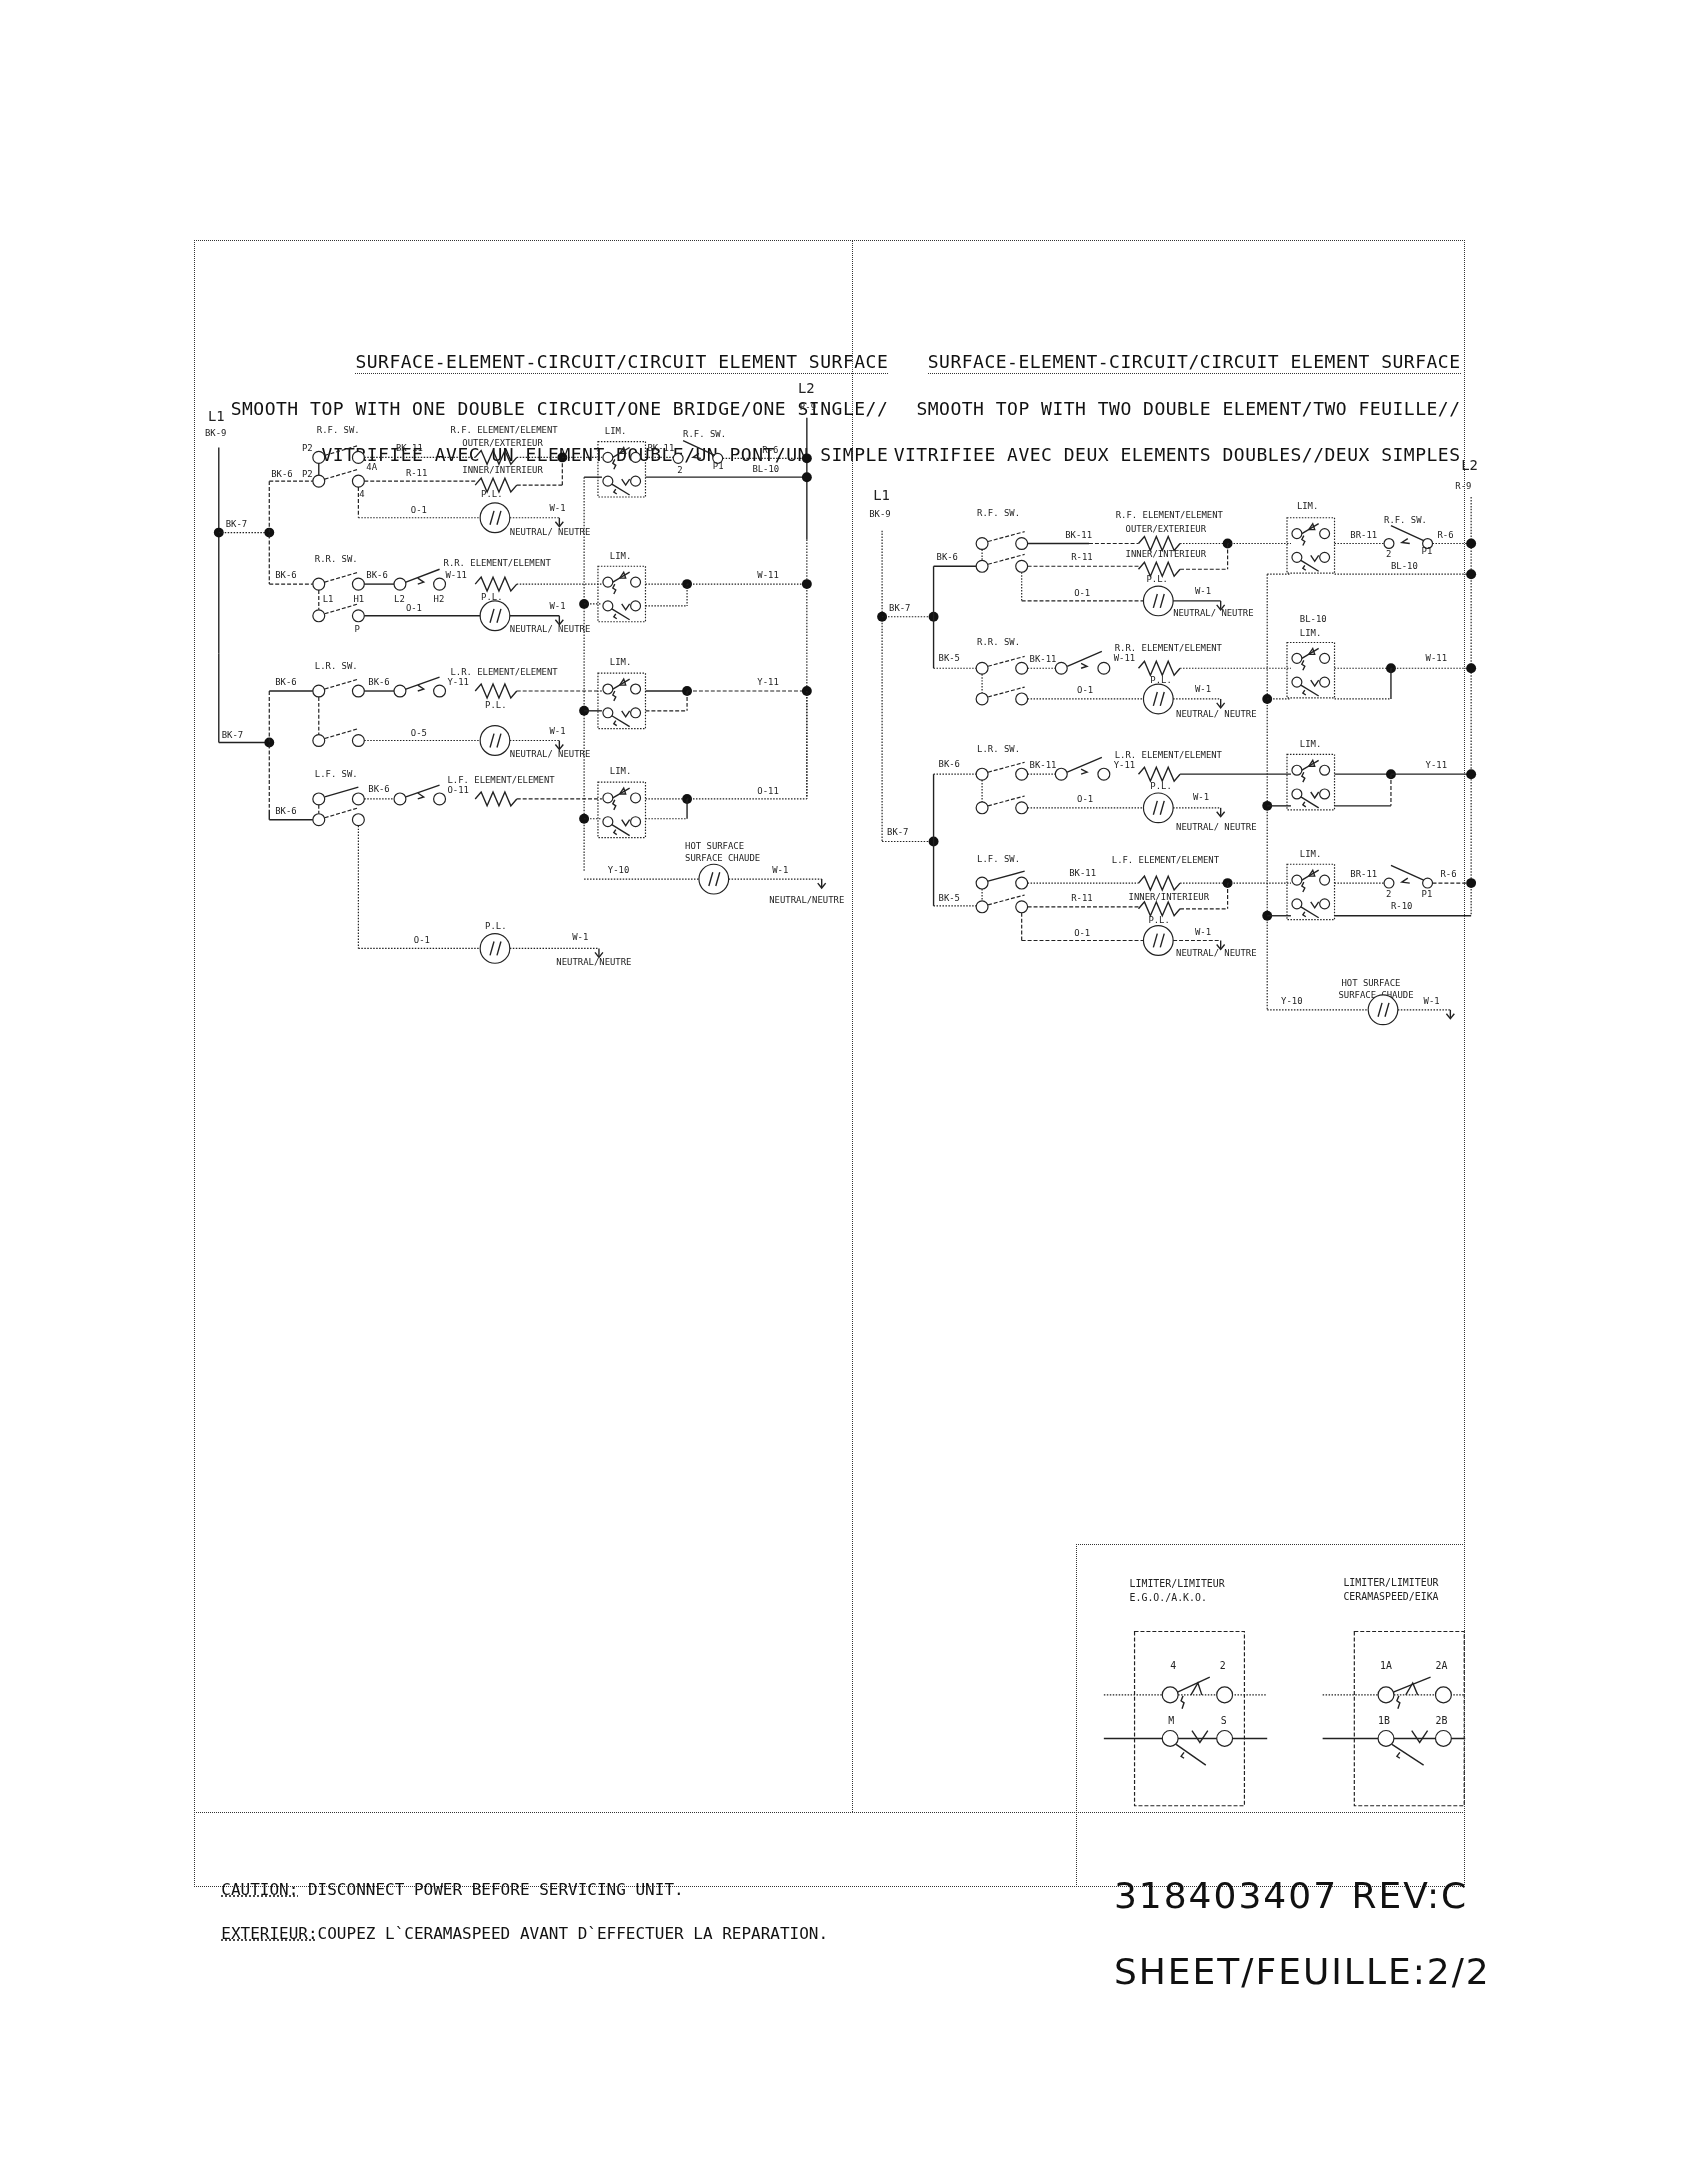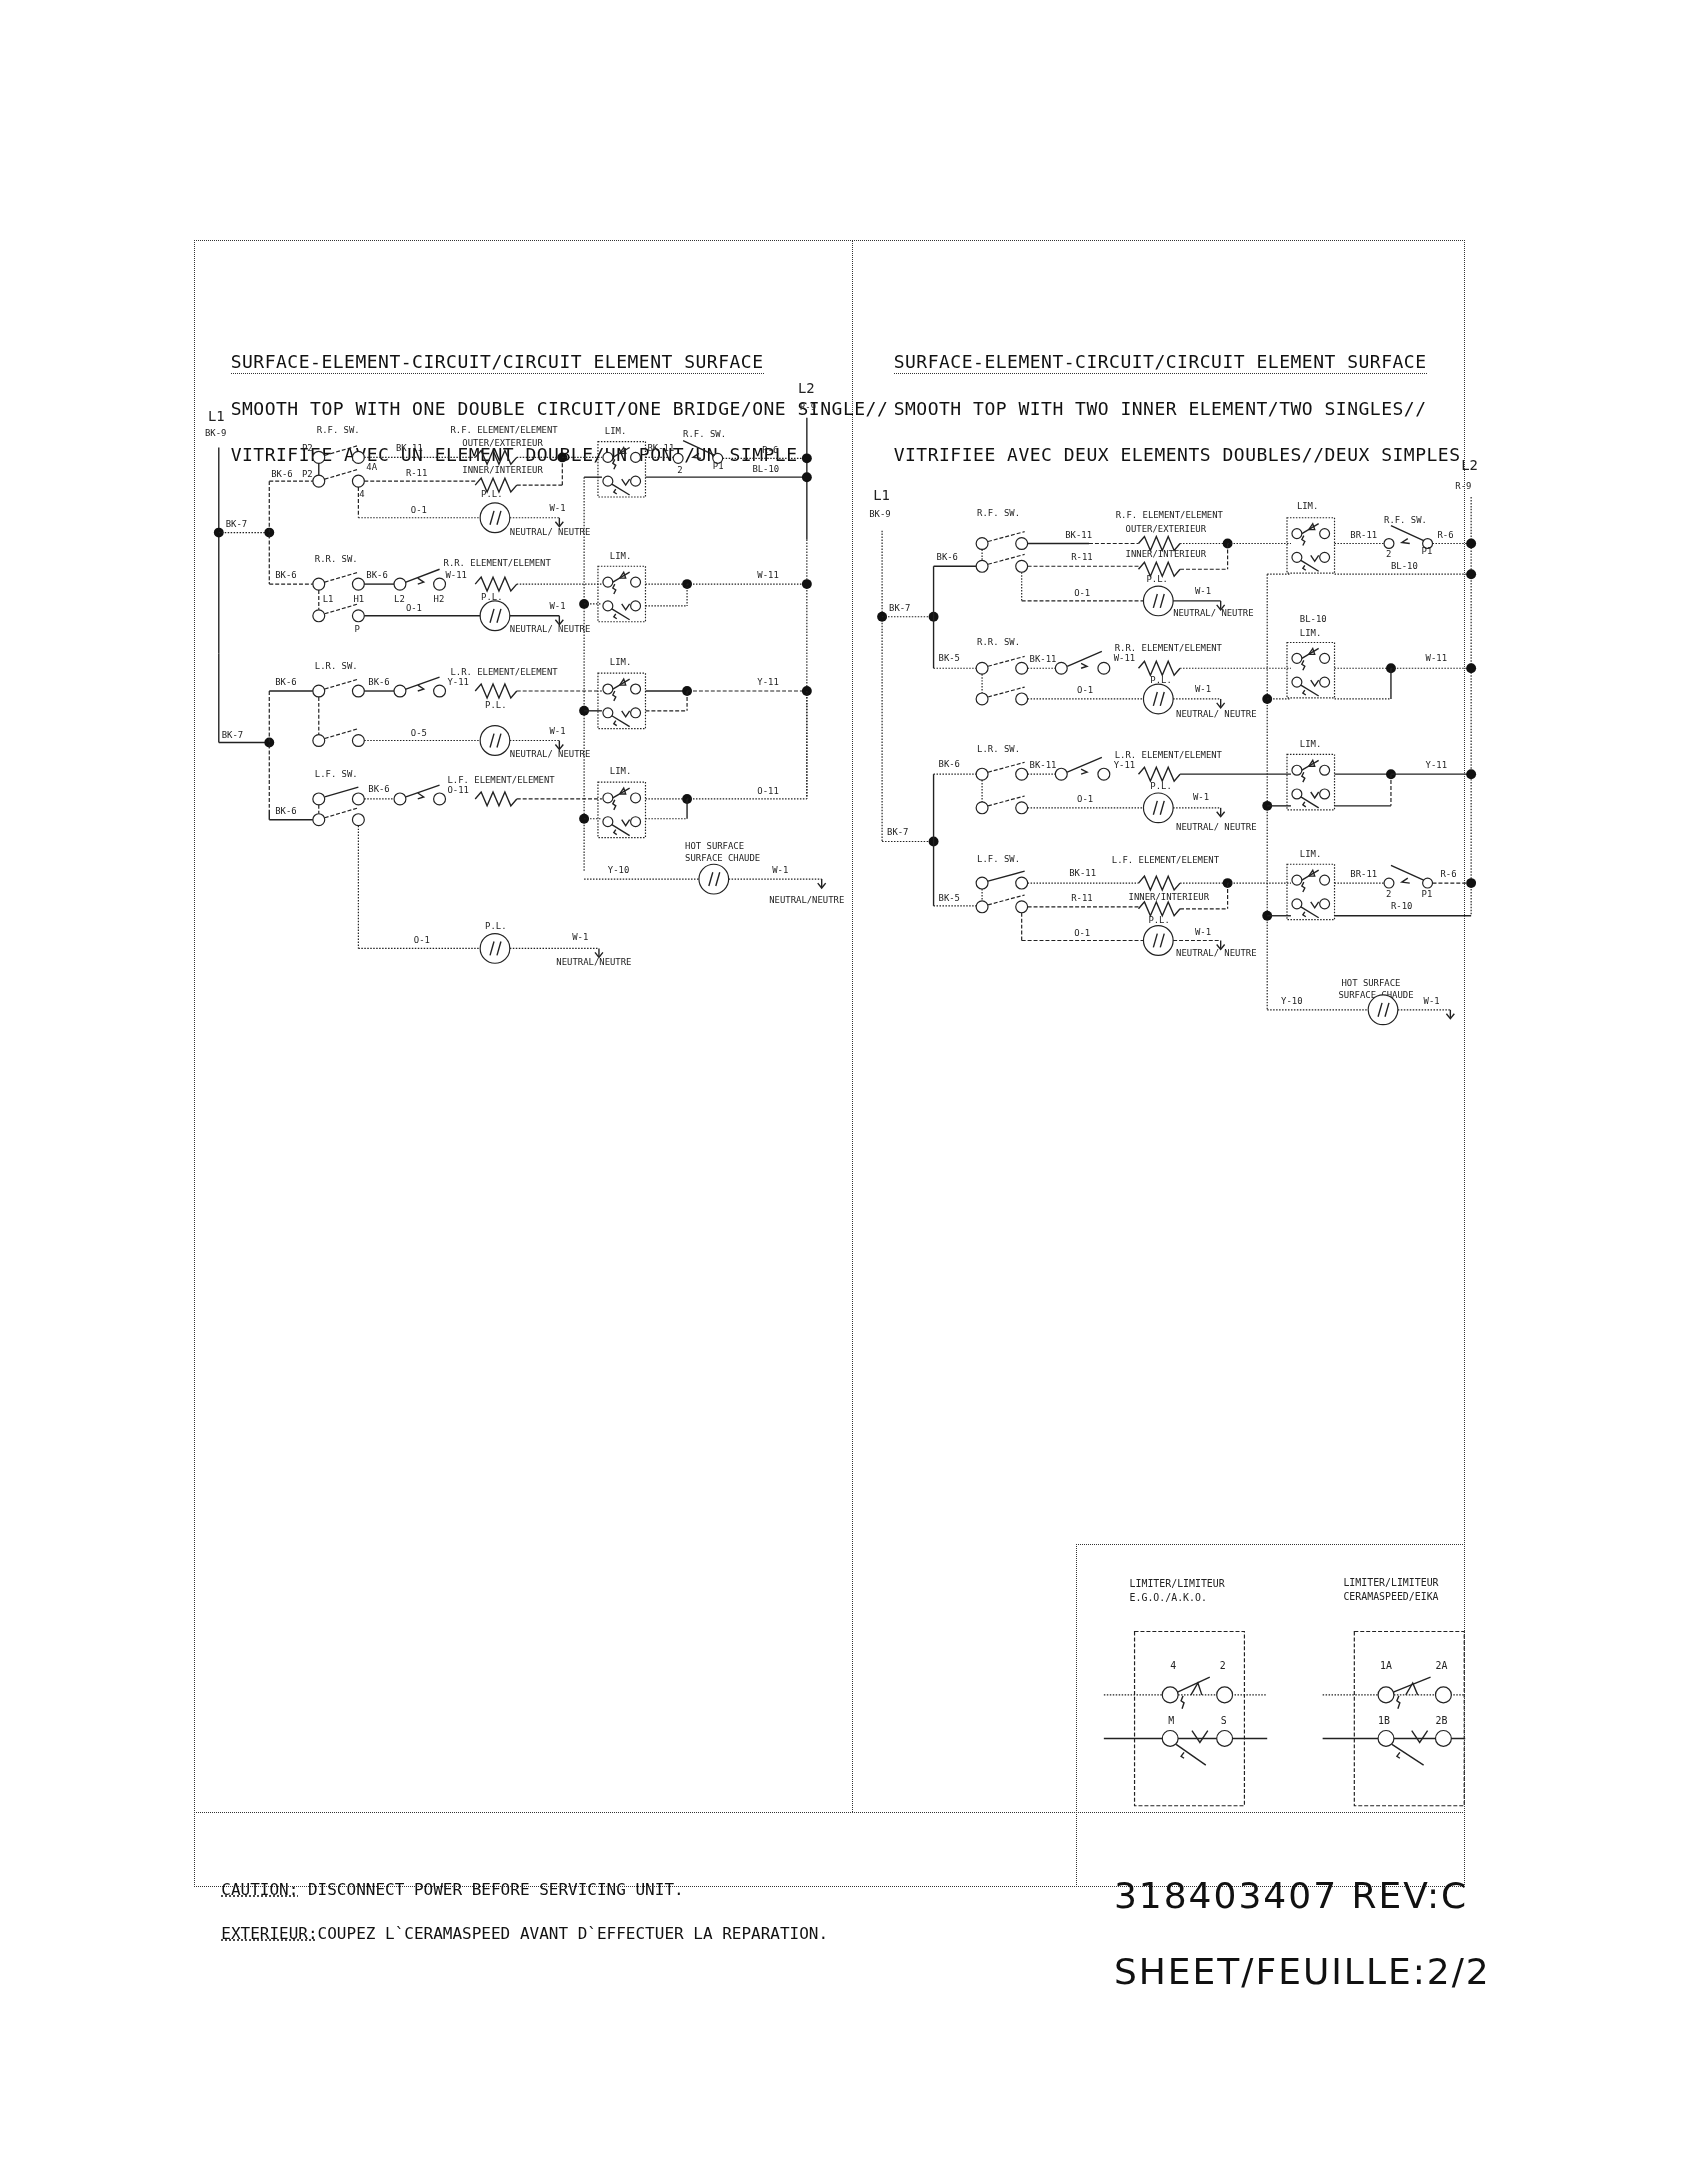--- a/index.html
+++ b/index.html
@@ -2,21 +2,21 @@
 <html><head>
 <meta charset="utf-8">
 <style>
   html, body { margin:0; padding:0; background:#ffffff; }
   body { width:1683px; height:2178px; position:relative; font-family:"DejaVu Sans Mono","Liberation Mono",monospace; color:#111; }
   .sheet { position:absolute; left:194px; top:240px; width:1271px; height:1647px; border:1px dotted #333; box-sizing:border-box; }
   .divider-v { position:absolute; left:852px; top:240px; width:0; height:1572px; border-left:1px dotted #333; }
   .divider-h { position:absolute; left:194px; top:1812px; width:1271px; height:0; border-top:1px dotted #333; }
   .divider-v2 { position:absolute; left:1076px; top:1812px; width:0; height:75px; border-left:1px dotted #333; }
   .legend-box { position:absolute; left:1076px; top:1544px; width:389px; height:267px; border-top:1px dotted #333; border-left:1px dotted #333; box-sizing:border-box; }
-  .title-block { position:absolute; font-family:"DejaVu Sans Mono","Liberation Mono",monospace; font-size:18px; line-height:23px; letter-spacing:0.5px; white-space:pre; }
+  .title-block { position:absolute; font-family:"DejaVu Sans Mono","Liberation Mono",monospace; font-size:18px; line-height:23px; letter-spacing:0.5px; white-space:pre;text-align:right; }
   .title-block .t1 { border-bottom:1px dotted #333; display:inline-block; }
   .caution { position:absolute; left:202px; top:1857px; font-size:16px; line-height:22px; white-space:pre; }
   .caution .lbl { text-decoration:underline; text-decoration-style:dotted; }
   .partno { position:absolute; left:1087px; top:1839px; font-family:"DejaVu Sans","Liberation Sans",sans-serif; font-size:36px; line-height:38px; letter-spacing:2px; white-space:pre; }
   svg { position:absolute; left:0; top:0; }
   svg text { font-family:"DejaVu Sans Mono","Liberation Mono",monospace; fill:#222; }
   .w { stroke:#222; stroke-width:1.4; fill:none; }
   .wd { stroke:#222; stroke-width:1.2; fill:none; stroke-dasharray:4 2; }
   .wdt { stroke:#222; stroke-width:1.2; fill:none; stroke-dasharray:1.5 1.5; }
   .term { stroke:#222; stroke-width:1.2; fill:#fff; }
@@ -35,21 +35,21 @@
 <div class="legend-box"></div>
 
 <div class="title-block" style="left:208px; top:327px;">
   <span class="t1">SURFACE-ELEMENT-CIRCUIT/CIRCUIT ELEMENT SURFACE</span><br>
   <span>SMOOTH TOP WITH ONE DOUBLE CIRCUIT/ONE BRIDGE/ONE SINGLE//</span><br>
   <span>VITRIFIEE AVEC UN ELEMENT DOUBLE/UN PONT/UN SIMPLE</span>
 </div>
 
 <div class="title-block" style="left:871px; top:327px;">
   <span class="t1">SURFACE-ELEMENT-CIRCUIT/CIRCUIT ELEMENT SURFACE</span><br>
-  <span>SMOOTH TOP WITH TWO INNER ELEMENT/TWO SINGLES//</span><br>
+  <span>SMOOTH TOP WITH TWO DOUBLE ELEMENT/TWO FEUILLE//</span><br>
   <span>VITRIFIEE AVEC DEUX ELEMENTS DOUBLES//DEUX SIMPLES</span>
 </div>
 
 <svg width="1683" height="2178" viewBox="0 0 1700 2200">
   <defs>
     <g id="resistor">
         <polyline points="0,0 6,-7 12,7 18,-7 24,7 30,-7 36,7 42,0" class="w"></polyline>
       </g>
     <g id="lamp">
         <circle cx="0" cy="0" r="15" class="term"></circle>

